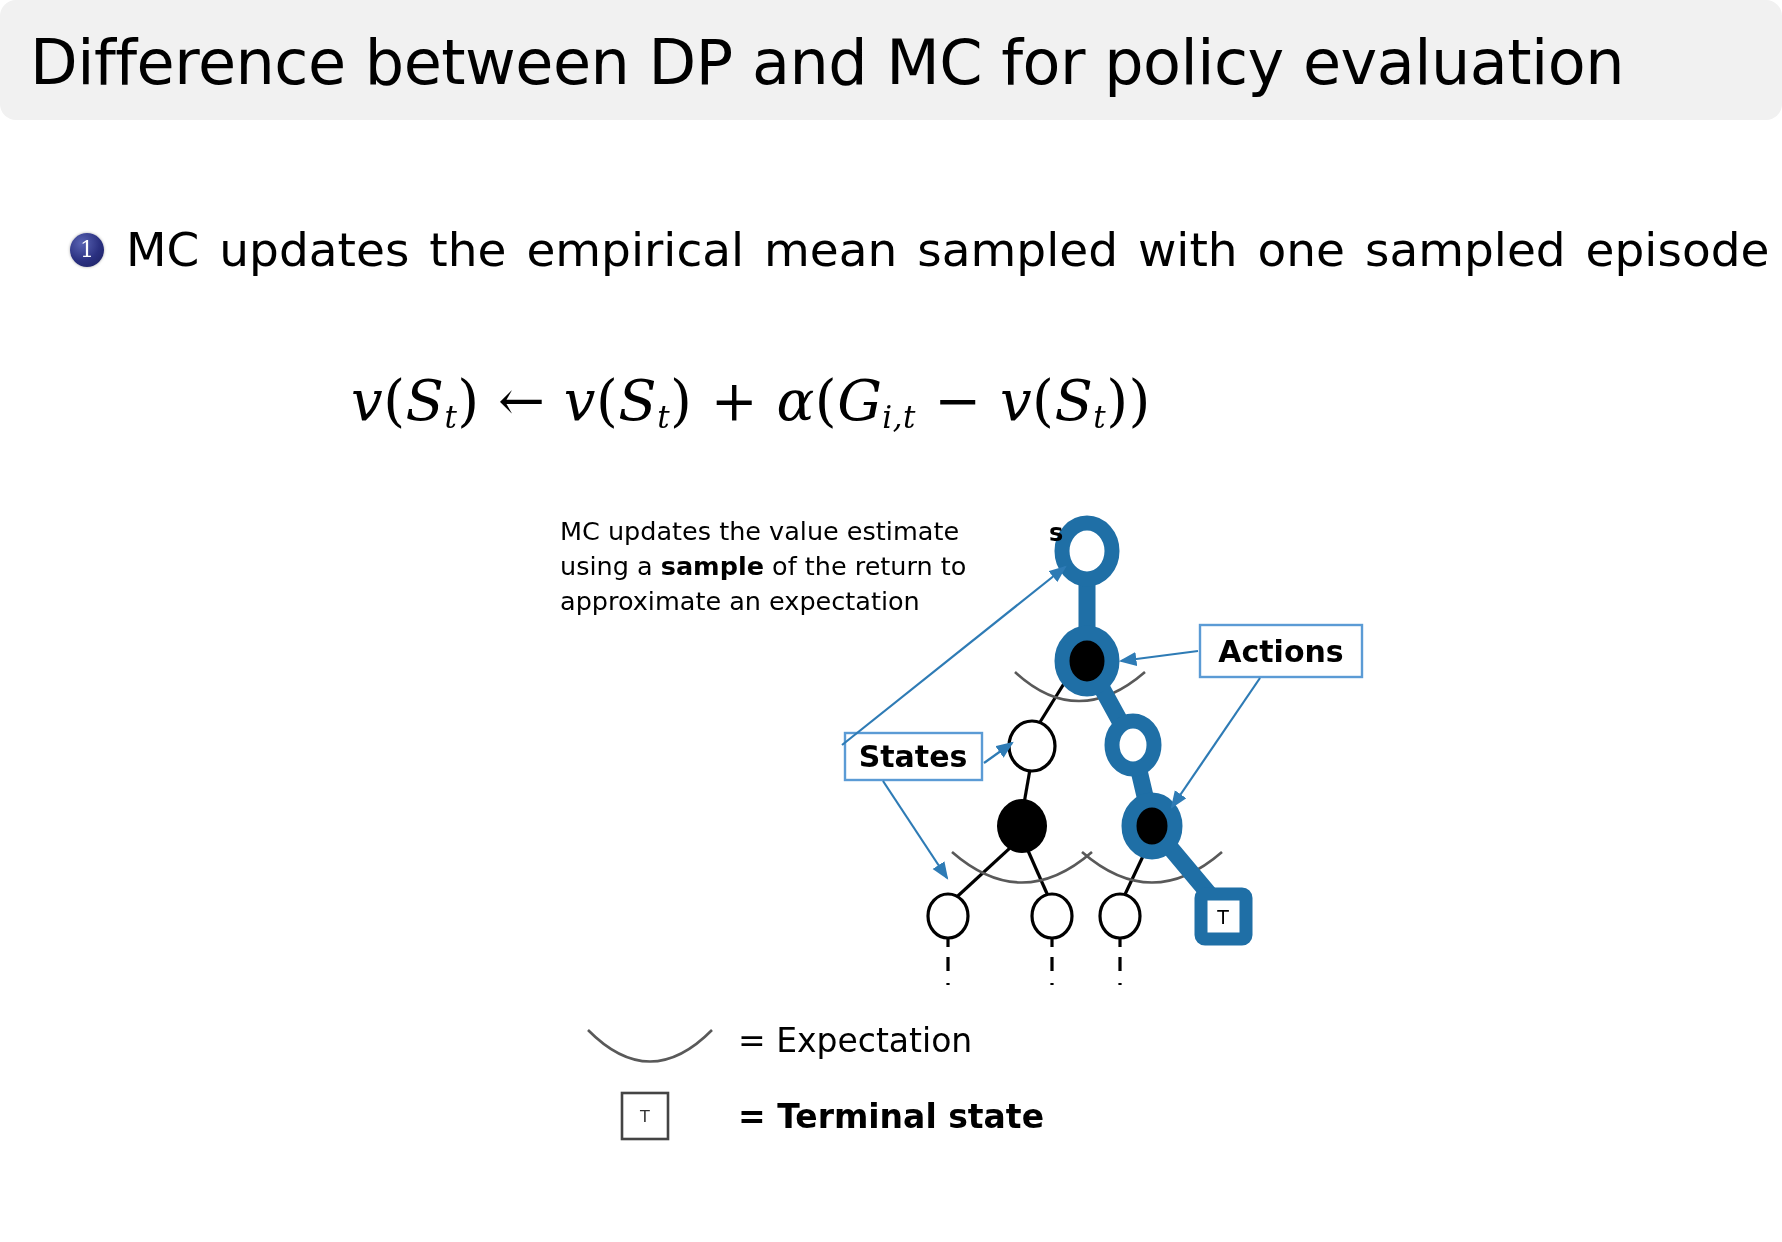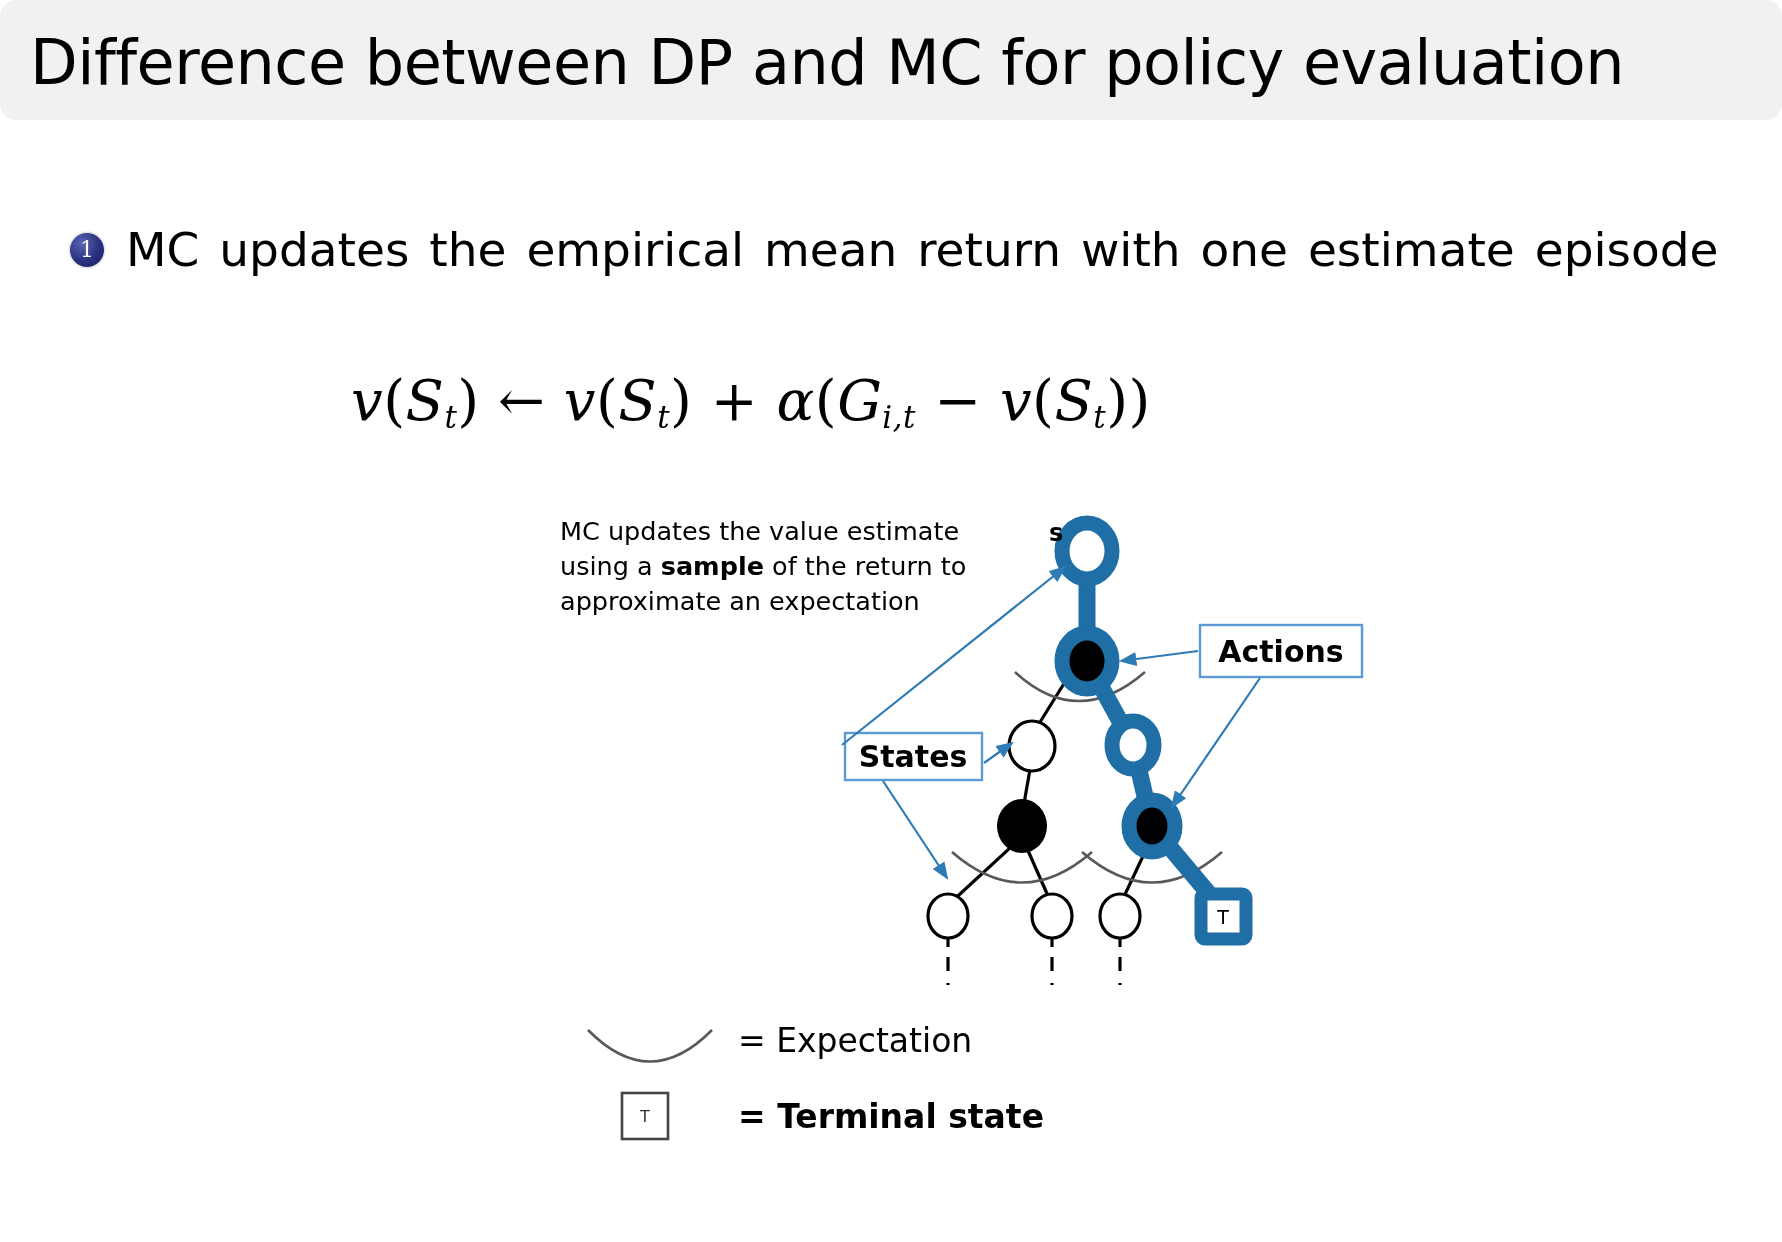--- a/index.html
+++ b/index.html
@@ -131,21 +131,21 @@
 </style>
 </head>
 <body>
 
 <div id="title-bar">
   <div id="slide-title">Difference between DP and MC for policy evaluation</div>
 </div>
 
 <div id="bullet-row">
   <div id="bullet-marker">1</div>
-  <div id="bullet-text">MC updates the empirical mean return with one estimate episode</div>
+  <div id="bullet-text">MC updates the empirical mean sampled with one sampled episode</div>
 </div>
 
 <div id="formula">
   <span>v</span><span class="up">(</span><span>S</span><sub>t</sub><span class="up">)</span>
   <span class="up">←</span>
   <span>v</span><span class="up">(</span><span>S</span><sub>t</sub><span class="up">)</span>
   <span class="up">+</span>
   <span>α</span><span class="up">(</span><span>G</span><sub>i,t</sub>
   <span class="up">−</span>
   <span>v</span><span class="up">(</span><span>S</span><sub>t</sub><span class="up">)</span><span class="up">)</span>

